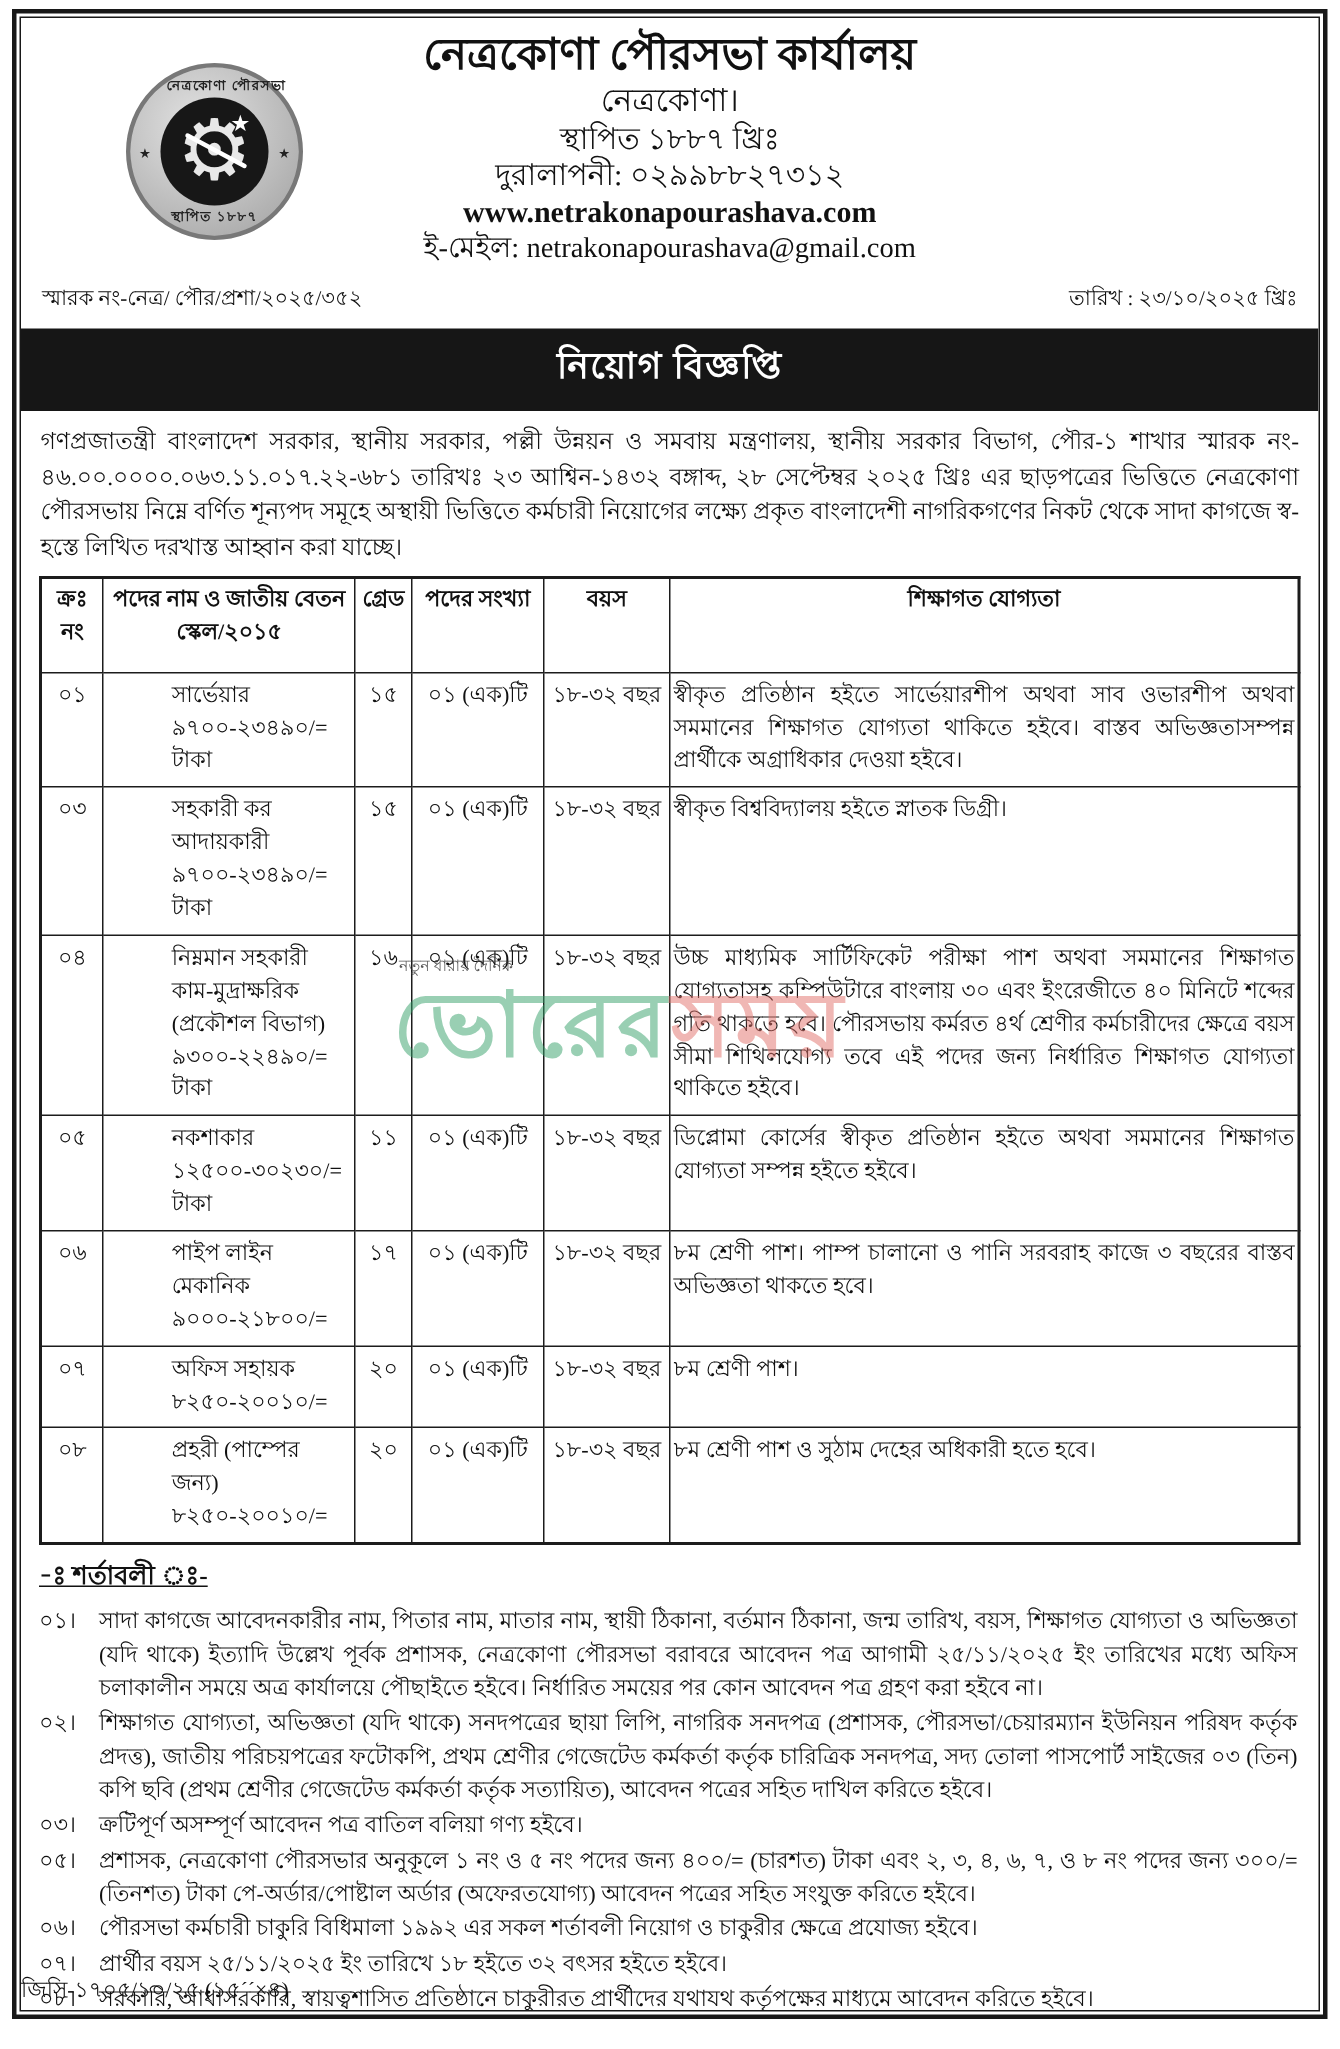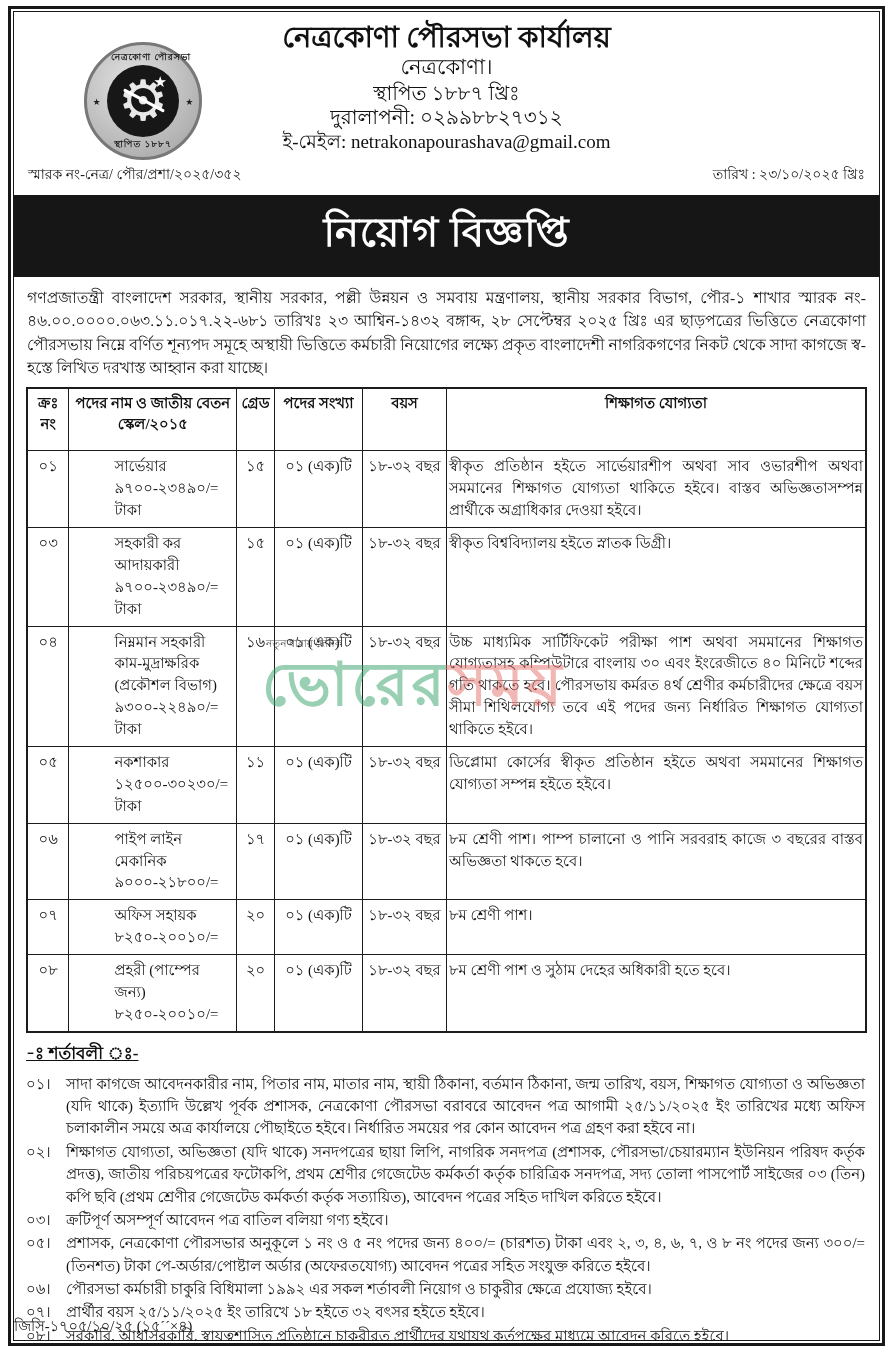--- a/index.html
+++ b/index.html
@@ -33,21 +33,21 @@
   .org-place { font-size:21px; }
   .org-estab, .org-phone { font-size:20px; }
   .org-web { font-size:20px; font-weight:bold; }
   .org-email { font-size:19px; }
 
   
   .memo-row { display:flex; justify-content:space-between; font-size:14px; margin:10px 2px 8px;gap:35px; }
 
   
   .banner { background:#161616; color:#fff; text-align:center; font-weight:bold;
-            font-size:40px; padding:6px 0 9px; margin:0 -12px; letter-spacing:1px; }
+            font-size:24px; padding:6px 0 9px; margin:0 -12px; letter-spacing:1px; }
 
   
   .intro { text-align:justify; font-size:15.6px; line-height:1.5; margin:9px 1px 7px; }
 
   
   table.post-table { width:100%; border-collapse:collapse; border:2px solid #1c1c1c; }
   .post-table th, .post-table td { border:1px solid #1c1c1c; padding:5px 2px; vertical-align:top;
                                    font-size:14.8px; line-height:1.48; }
   .post-table th { text-align:center; font-weight:bold; padding:4px 3px 14px; }
   td.c-sl, td.c-grade, td.c-count, td.c-age { text-align:center; }
@@ -85,20 +85,21 @@
             <span class="seal-gear">⚙</span>
             <span class="seal-star">★</span>
             <span class="seal-key"></span>
           </div>
           <div class="seal-bottom-text">স্থাপিত ১৮৮৭</div>
         </div>
         <div class="org-name">নেত্রকোণা পৌরসভা কার্যালয়</div>
         <div class="org-place">নেত্রকোণা।</div>
         <div class="org-estab">স্থাপিত ১৮৮৭ খ্রিঃ</div>
         <div class="org-phone">দুরালাপনী: ০২৯৯৮৮২৭৩১২</div>
+        <div class="org-web">www.netrakonapourashava.com</div>
         <div class="org-email">ই-মেইল: netrakonapourashava@gmail.com</div>
       </div>
 
       <div class="memo-row">
         <span>স্মারক নং-নেত্র/ পৌর/প্রশা/২০২৫/৩৫২</span>
         <span>তারিখ : ২৩/১০/২০২৫ খ্রিঃ</span>
       </div>
 
       <div class="banner" style="background: rgb(22, 22, 22);">
         <span>নিয়োগ বিজ্ঞপ্তি</span>

